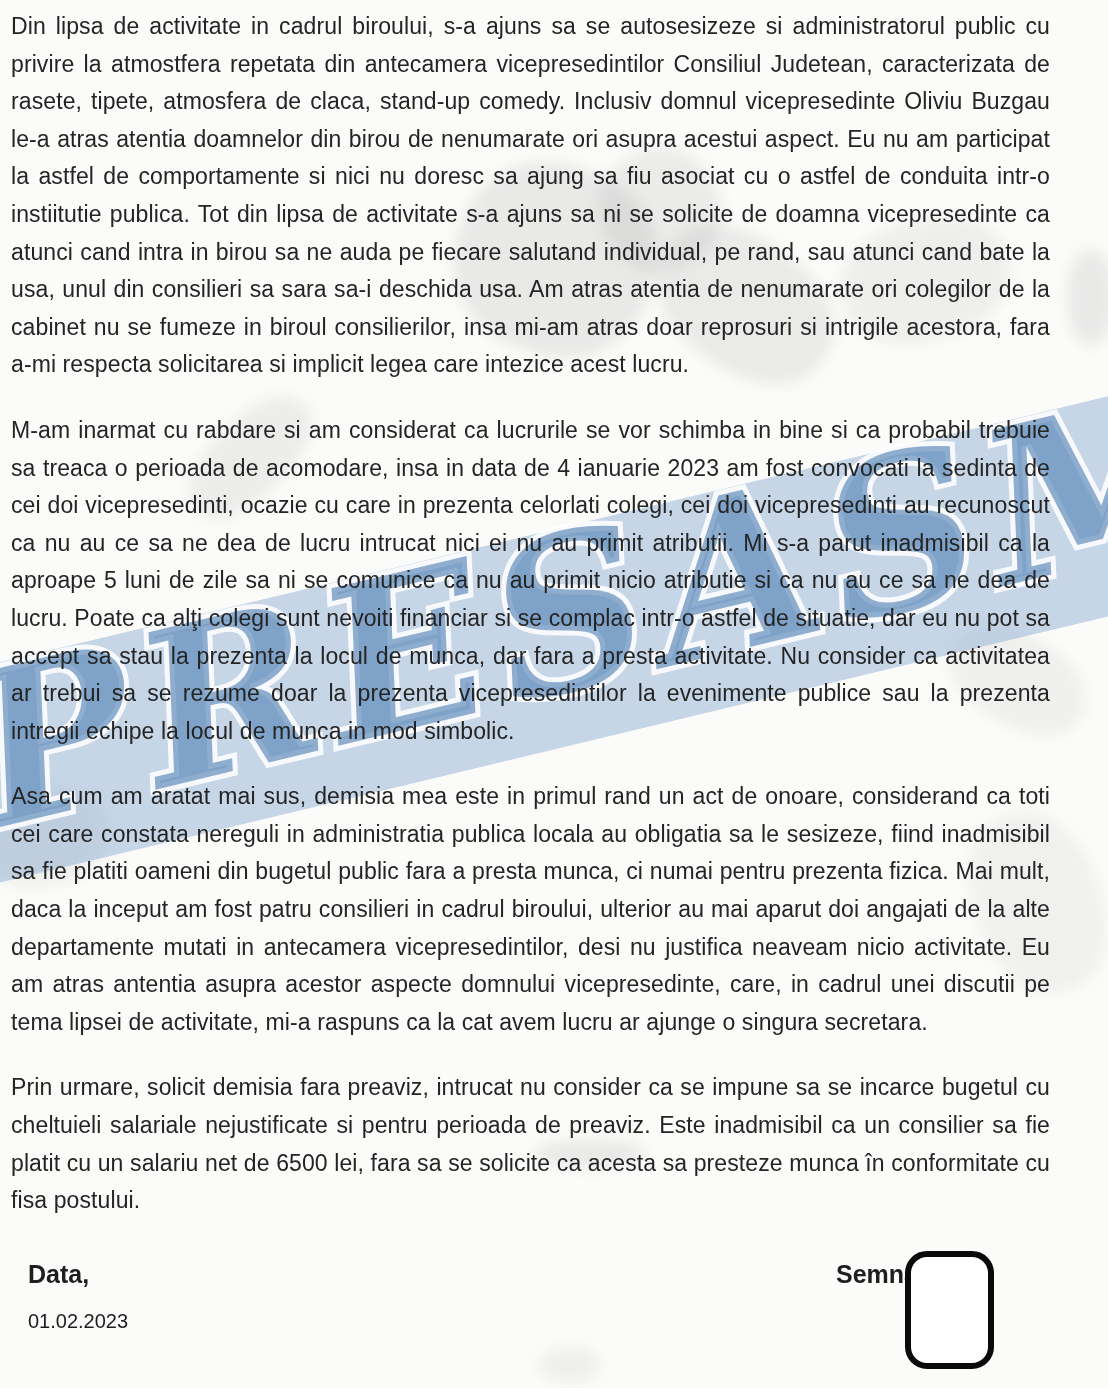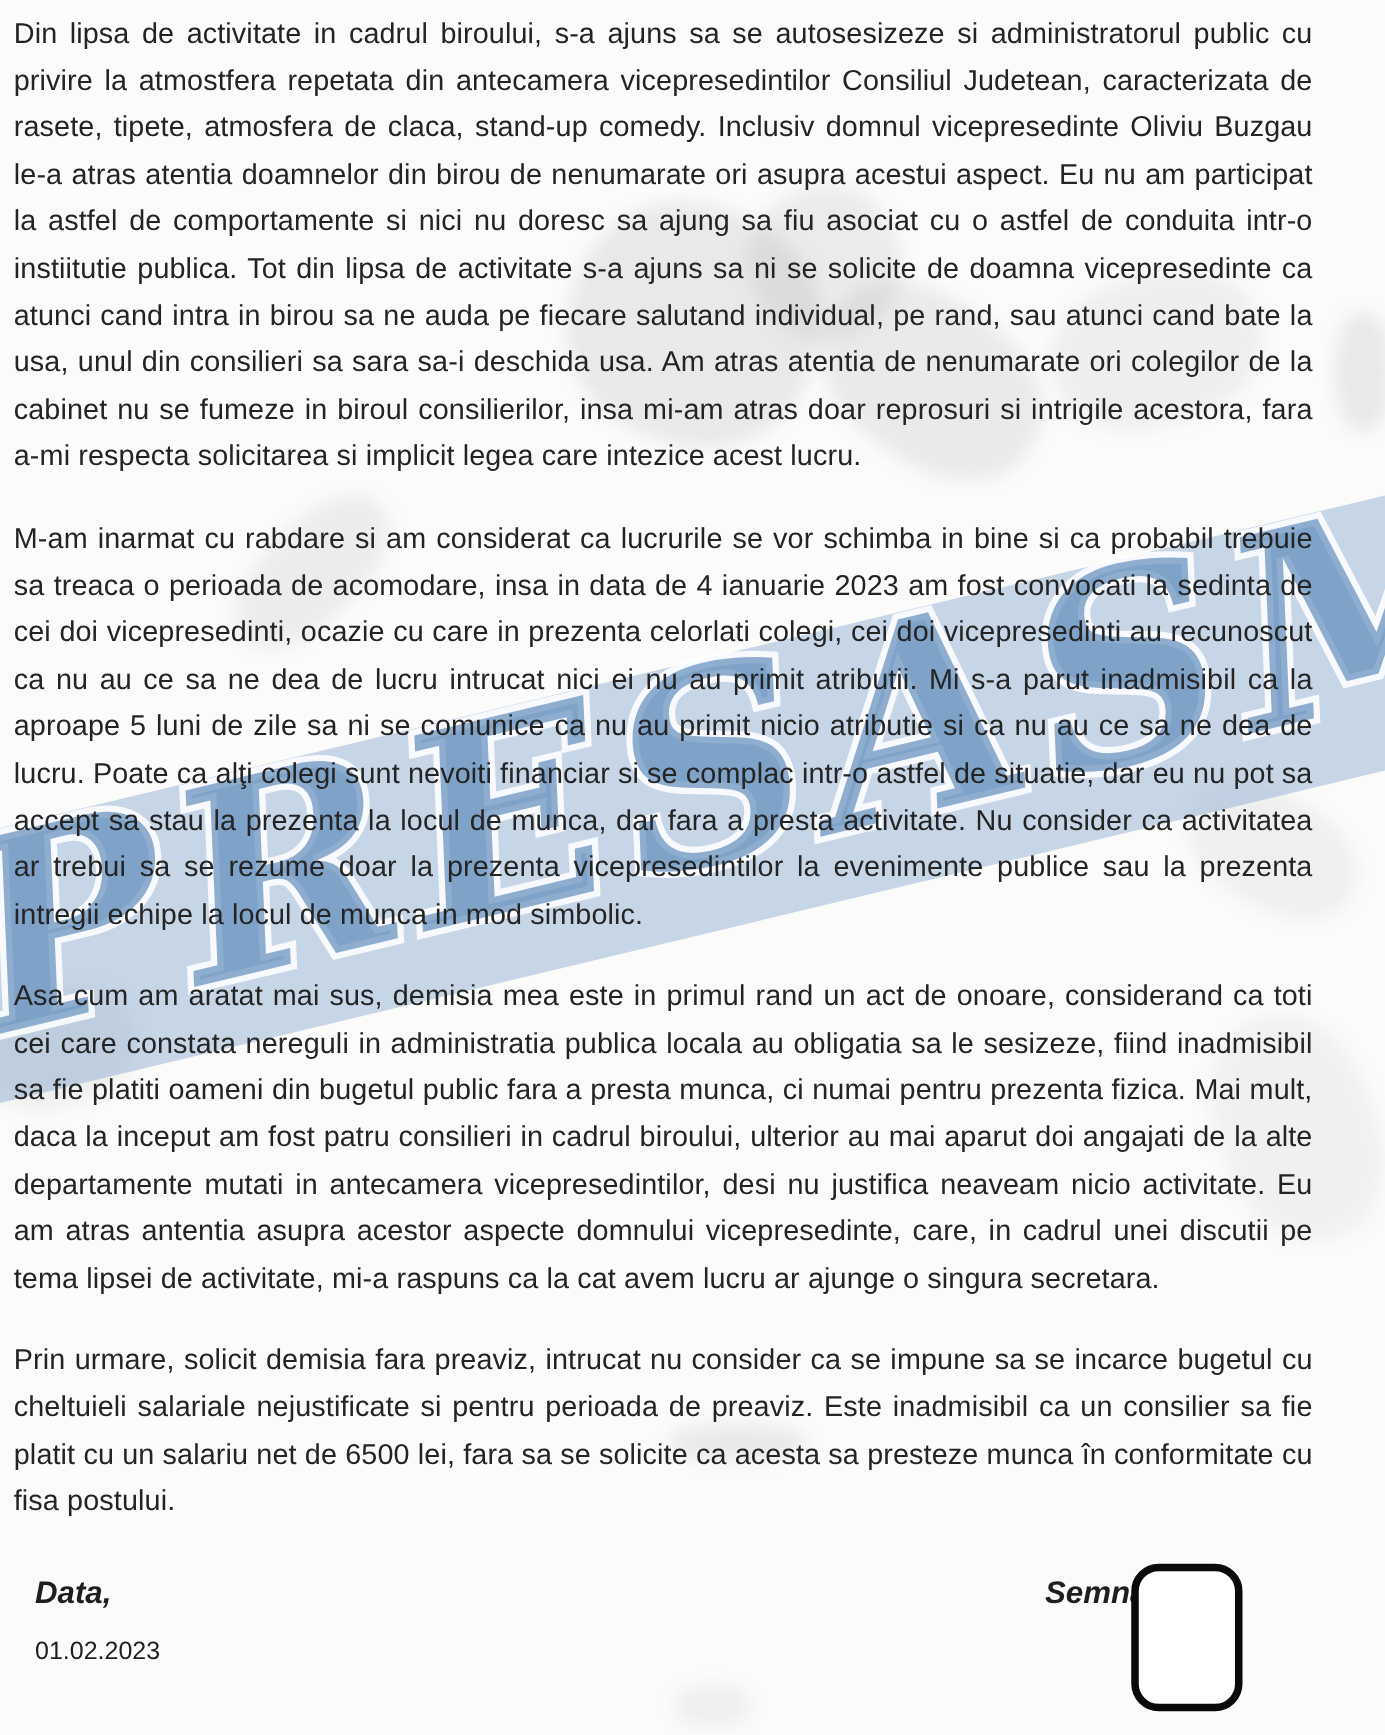--- a/index.html
+++ b/index.html
@@ -44,21 +44,20 @@
   }
   .doc-text p {
     margin: 0 0 28px 0;
   }
   
   .footer-label {
     position: absolute;
     font-size: 25px;
     font-weight: bold;
     color: #1e1e1e;
-    font-style: italic;
   }
   .footer-value {
     position: absolute;
     font-size: 20px;
     color: #1e1e1e;
   }
   .redaction-box {
     position: absolute;
     left: 905px;
     top: 1251px;

